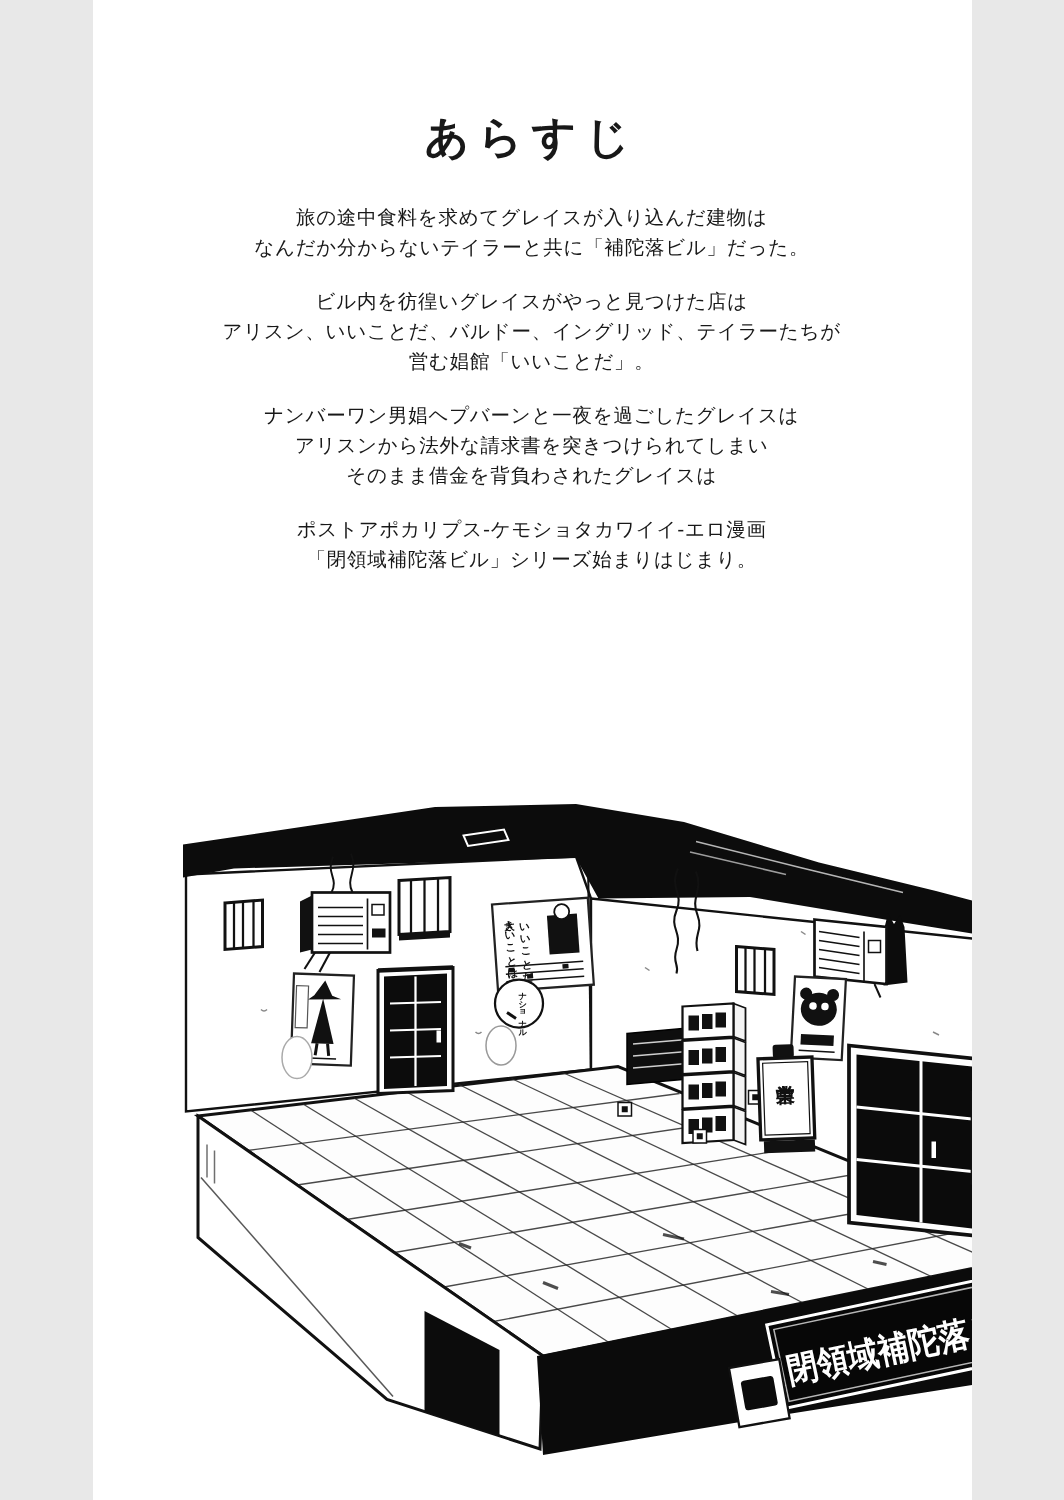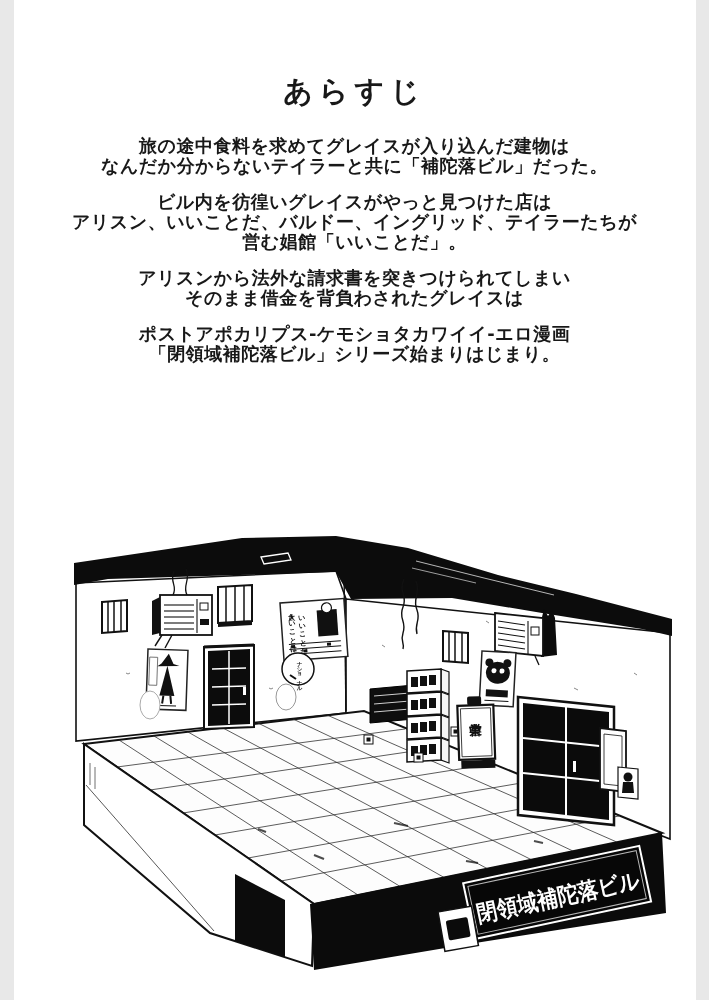--- a/index.html
+++ b/index.html
@@ -1,20 +1,20 @@
 <!DOCTYPE html>
 <html><head>
 <meta charset="utf-8">
 <style>
   * { margin:0; padding:0; box-sizing:border-box; }
   body { background:#e8e8e8; font-family:"DejaVu Sans","Liberation Sans",sans-serif; }
-  .sheet { position:relative; width:682px; height:1000px; background:#ffffff; overflow:hidden; margin:0 auto; }
+  .sheet { position:relative; width:586px; height:1000px; background:#ffffff; overflow:hidden; margin:0 auto; }
   .synopsis { position:absolute; top:72px; left:0; width:100%; text-align:center; color:#181818; }
   .title { font-size:29px; font-weight:800; letter-spacing:6px; margin:0 0 24px 0; }
-  .para { font-size:18px; font-weight:700; line-height:20px; letter-spacing:0.5px; margin:0 0 16px 0; }
+  .para { font-size:13px; font-weight:400; line-height:20px; letter-spacing:0.5px; margin:0 0 16px 0; }
   .para .ln { display:block; }
   .illustration { position:absolute; top:523px; left:0; }
   .page-num { position:absolute; top:912px; left:697px; font-size:11px; color:#8d8d8d; }
   .svg-label { font-family:"DejaVu Sans","Liberation Sans",sans-serif; font-weight:700; }
   .vtext { writing-mode:vertical-rl; text-orientation:upright; }
   .wall { fill:#ffffff; stroke:#111; stroke-width:1.6; }
   .ink { fill:#0c0c0c; }
   .grid { stroke:#2a2a2a; stroke-width:0.9; opacity:0.85; }
 </style>
 </head>
@@ -28,20 +28,21 @@
     <div class="para">
       <span class="ln">旅の途中食料を求めてグレイスが入り込んだ建物は</span>
       <span class="ln">なんだか分からないテイラーと共に「補陀落ビル」だった。</span>
     </div>
     <div class="para">
       <span class="ln">ビル内を彷徨いグレイスがやっと見つけた店は</span>
       <span class="ln">アリスン、いいことだ、バルドー、イングリッド、テイラーたちが</span>
       <span class="ln">営む娼館「いいことだ」。</span>
     </div>
     <div class="para">
+      <span class="ln">ナンバーワン男娼ヘプバーンと一夜を過ごしたグレイスは</span>
       <span class="ln">アリスンから法外な請求書を突きつけられてしまい</span>
       <span class="ln">そのまま借金を背負わされたグレイスは</span>
     </div>
     <div class="para">
       <span class="ln">ポストアポカリプス-ケモショタカワイイ-エロ漫画</span>
       <span class="ln">「閉領域補陀落ビル」シリーズ始まりはじまり。</span>
     </div>
   </div>
 
   <svg class="illustration" width="709" height="450" viewBox="0 0 709 450">

